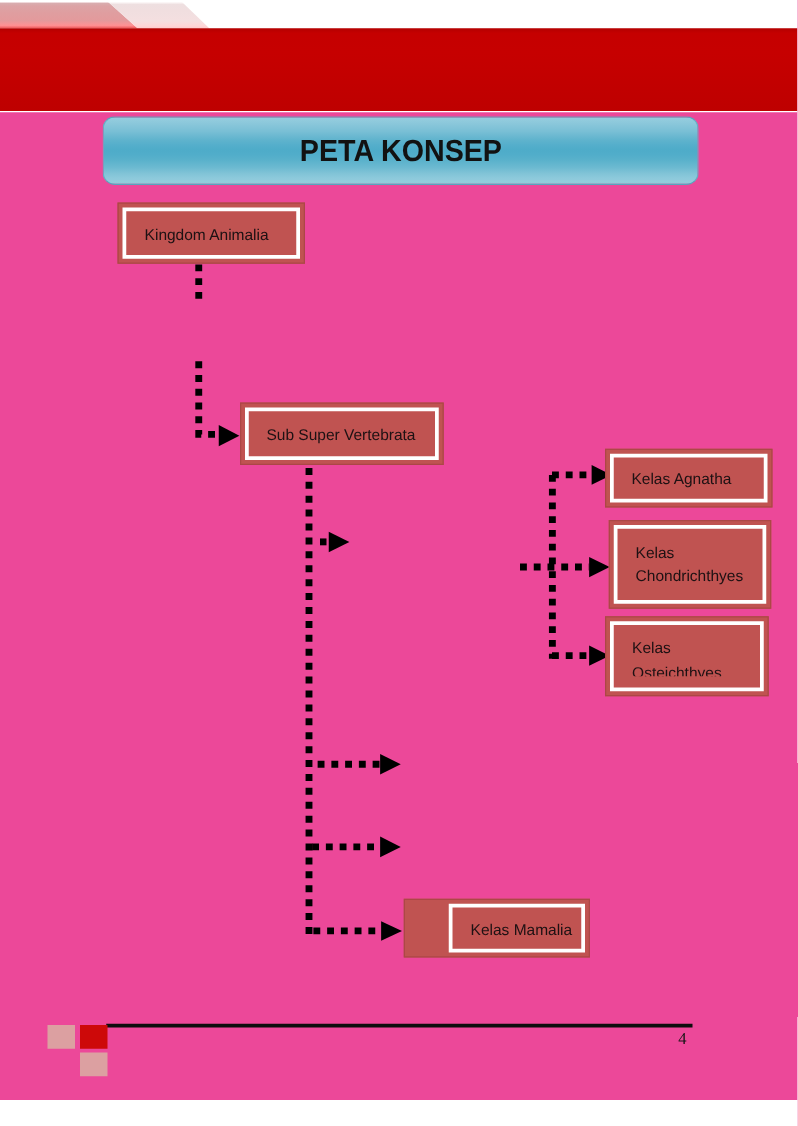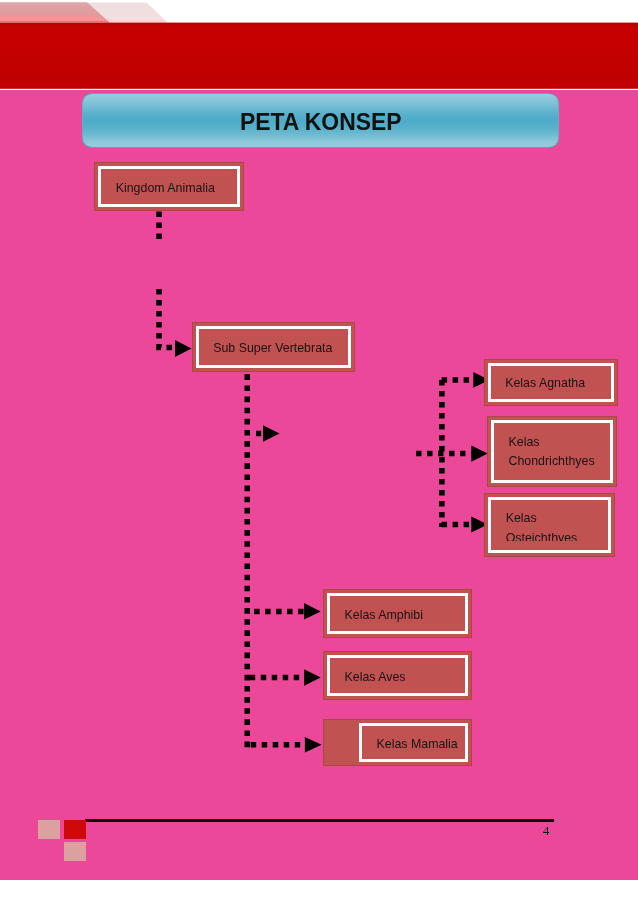--- a/index.html
+++ b/index.html
@@ -134,30 +134,20 @@
     <div class="node" style="left:486.8px;top:416.3px;width:130.3px;height:70.3px;--ty:0.5px;">
       <div class="inner">
           <span class="txt">Kelas Chondrichthyes</span>
         </div>
     </div>
     <div class="node clip" style="left:484px;top:492.8px;width:131px;height:64.6px;--ty:3.6px;--clipb:7px;">
       <div class="inner">
           <span class="txt">Kelas Osteichthyes</span>
         </div>
     </div>
-    <div class="node" style="left:322.8px;top:589px;width:149.2px;height:48.5px;--ty:2px;">
-      <div class="inner">
-          <span class="txt">Kelas Amphibi</span>
-        </div>
-    </div>
-    <div class="node" style="left:322.8px;top:651px;width:149.2px;height:48.5px;--ty:2px;">
-      <div class="inner">
-          <span class="txt">Kelas Aves</span>
-        </div>
-    </div>
     <div class="node" style="left:322.8px;top:719.3px;width:149.2px;height:47.2px;padding-left:35px;--ty:2px;">
       <div class="inner">
           <span class="txt">Kelas Mamalia</span>
         </div>
     </div>
   </div>
 
   <div id="footer-rule"></div>
   <div class="fsq" id="fsq1"></div>
   <div class="fsq" id="fsq2"></div>

